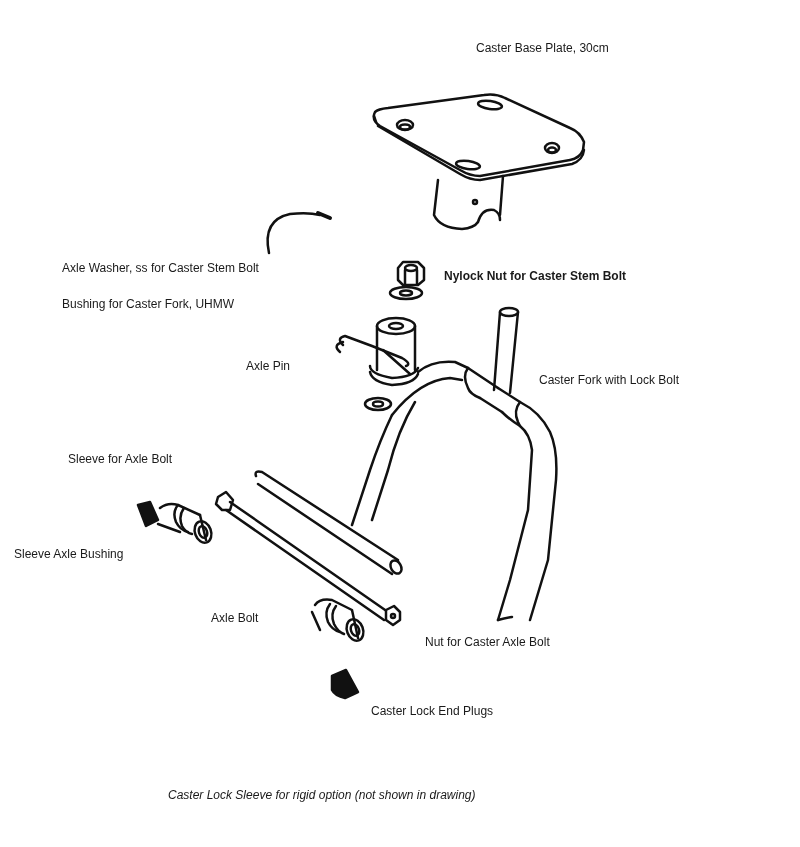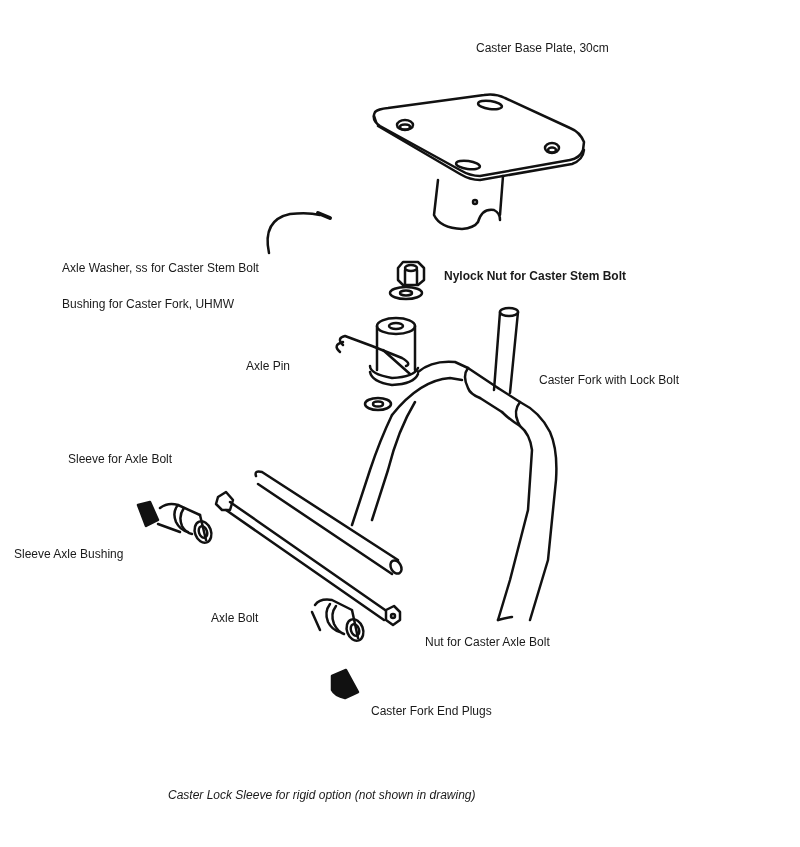--- a/index.html
+++ b/index.html
@@ -123,14 +123,14 @@
 <div class="lbl" style="left:476px; top:42px;">Caster Base Plate, 30cm</div>
 <div class="lbl" style="left:62px; top:262px;">Axle Washer, ss for Caster Stem Bolt</div>
 <div class="lbl" style="left:444px; top:270px;font-weight:bold;">Nylock Nut for Caster Stem Bolt</div>
 <div class="lbl" style="left:62px; top:298px;">Bushing for Caster Fork, UHMW</div>
 <div class="lbl" style="left:246px; top:360px;">Axle Pin</div>
 <div class="lbl" style="left:539px; top:374px;">Caster Fork with Lock Bolt</div>
 <div class="lbl" style="left:68px; top:444px;margin-top:9px;">Sleeve for Axle Bolt</div>
 <div class="lbl" style="left:14px; top:548px;">Sleeve Axle Bushing</div>
 <div class="lbl" style="left:211px; top:580px;margin-top:32px;">Axle Bolt</div>
 <div class="lbl" style="left:425px; top:636px;">Nut for Caster Axle Bolt</div>
-<div class="lbl" style="left:371px; top:705px;">Caster Fork End Plugs</div>
+<div class="lbl" style="left:371px; top:705px;">Caster Lock End Plugs</div>
 <div class="lbl" style="left:168px; top:789px;font-style:italic;">Caster Lock Sleeve for rigid option (not shown in drawing)</div>
 
 </body></html>

